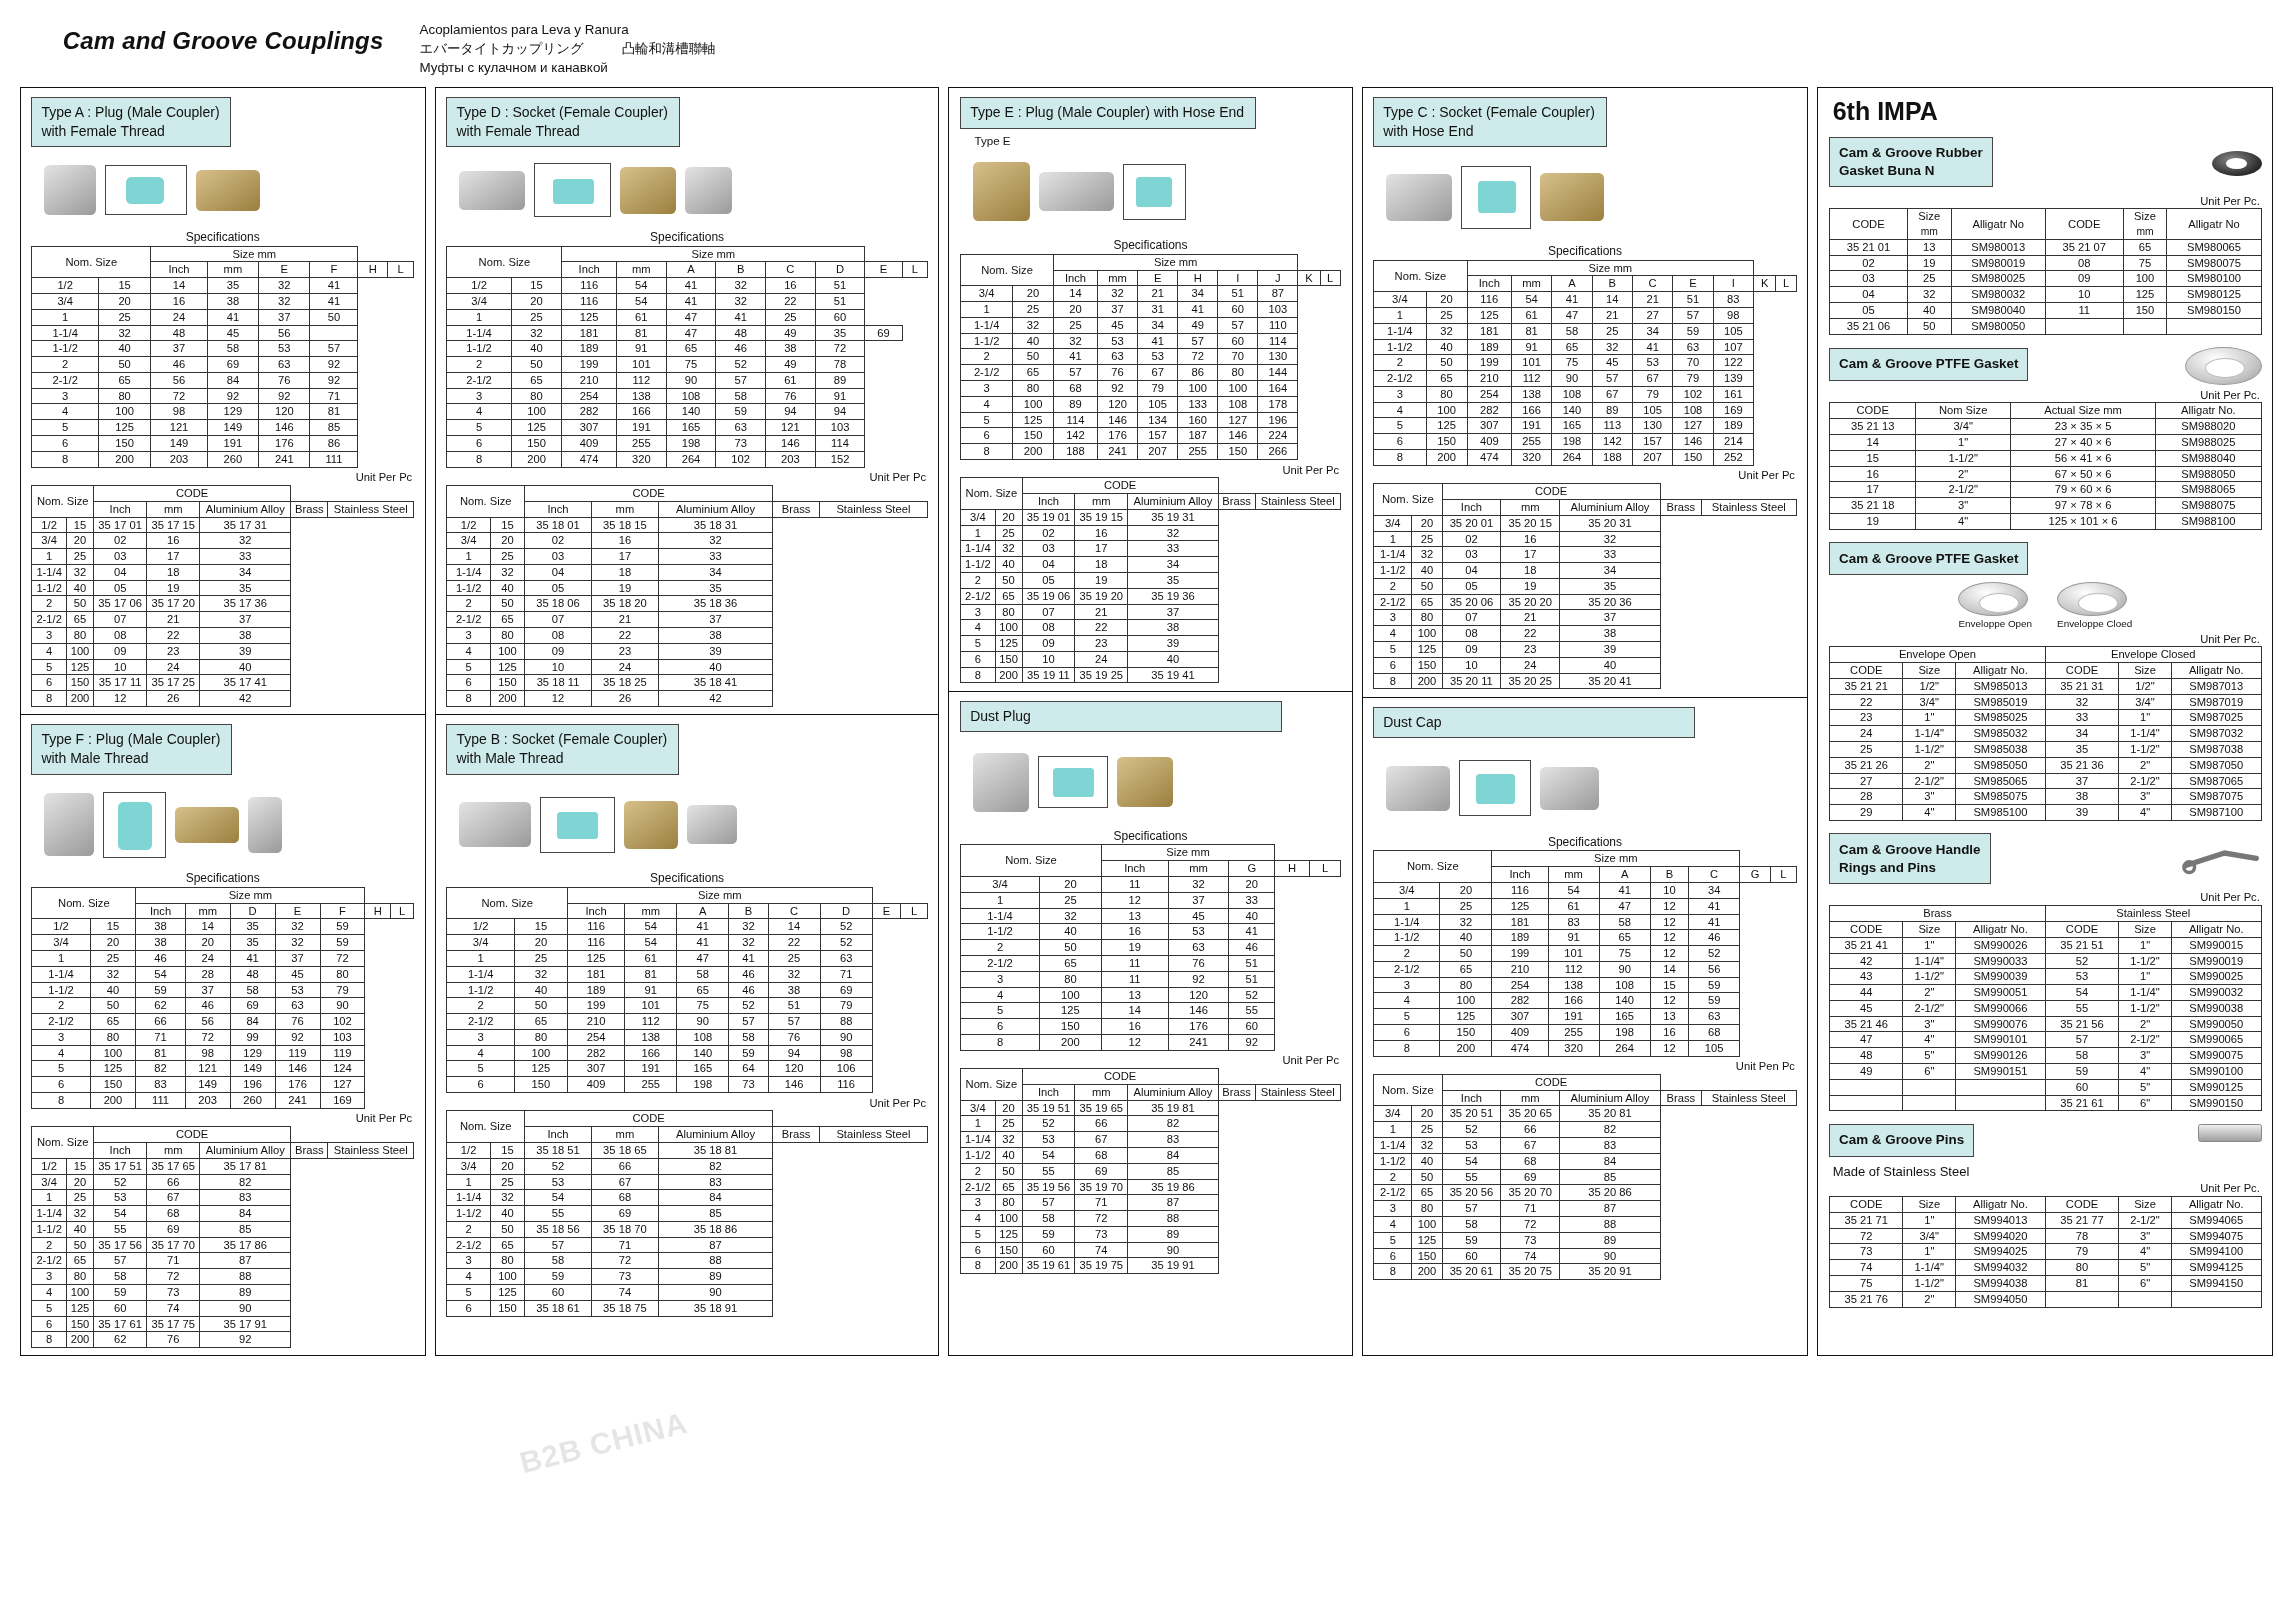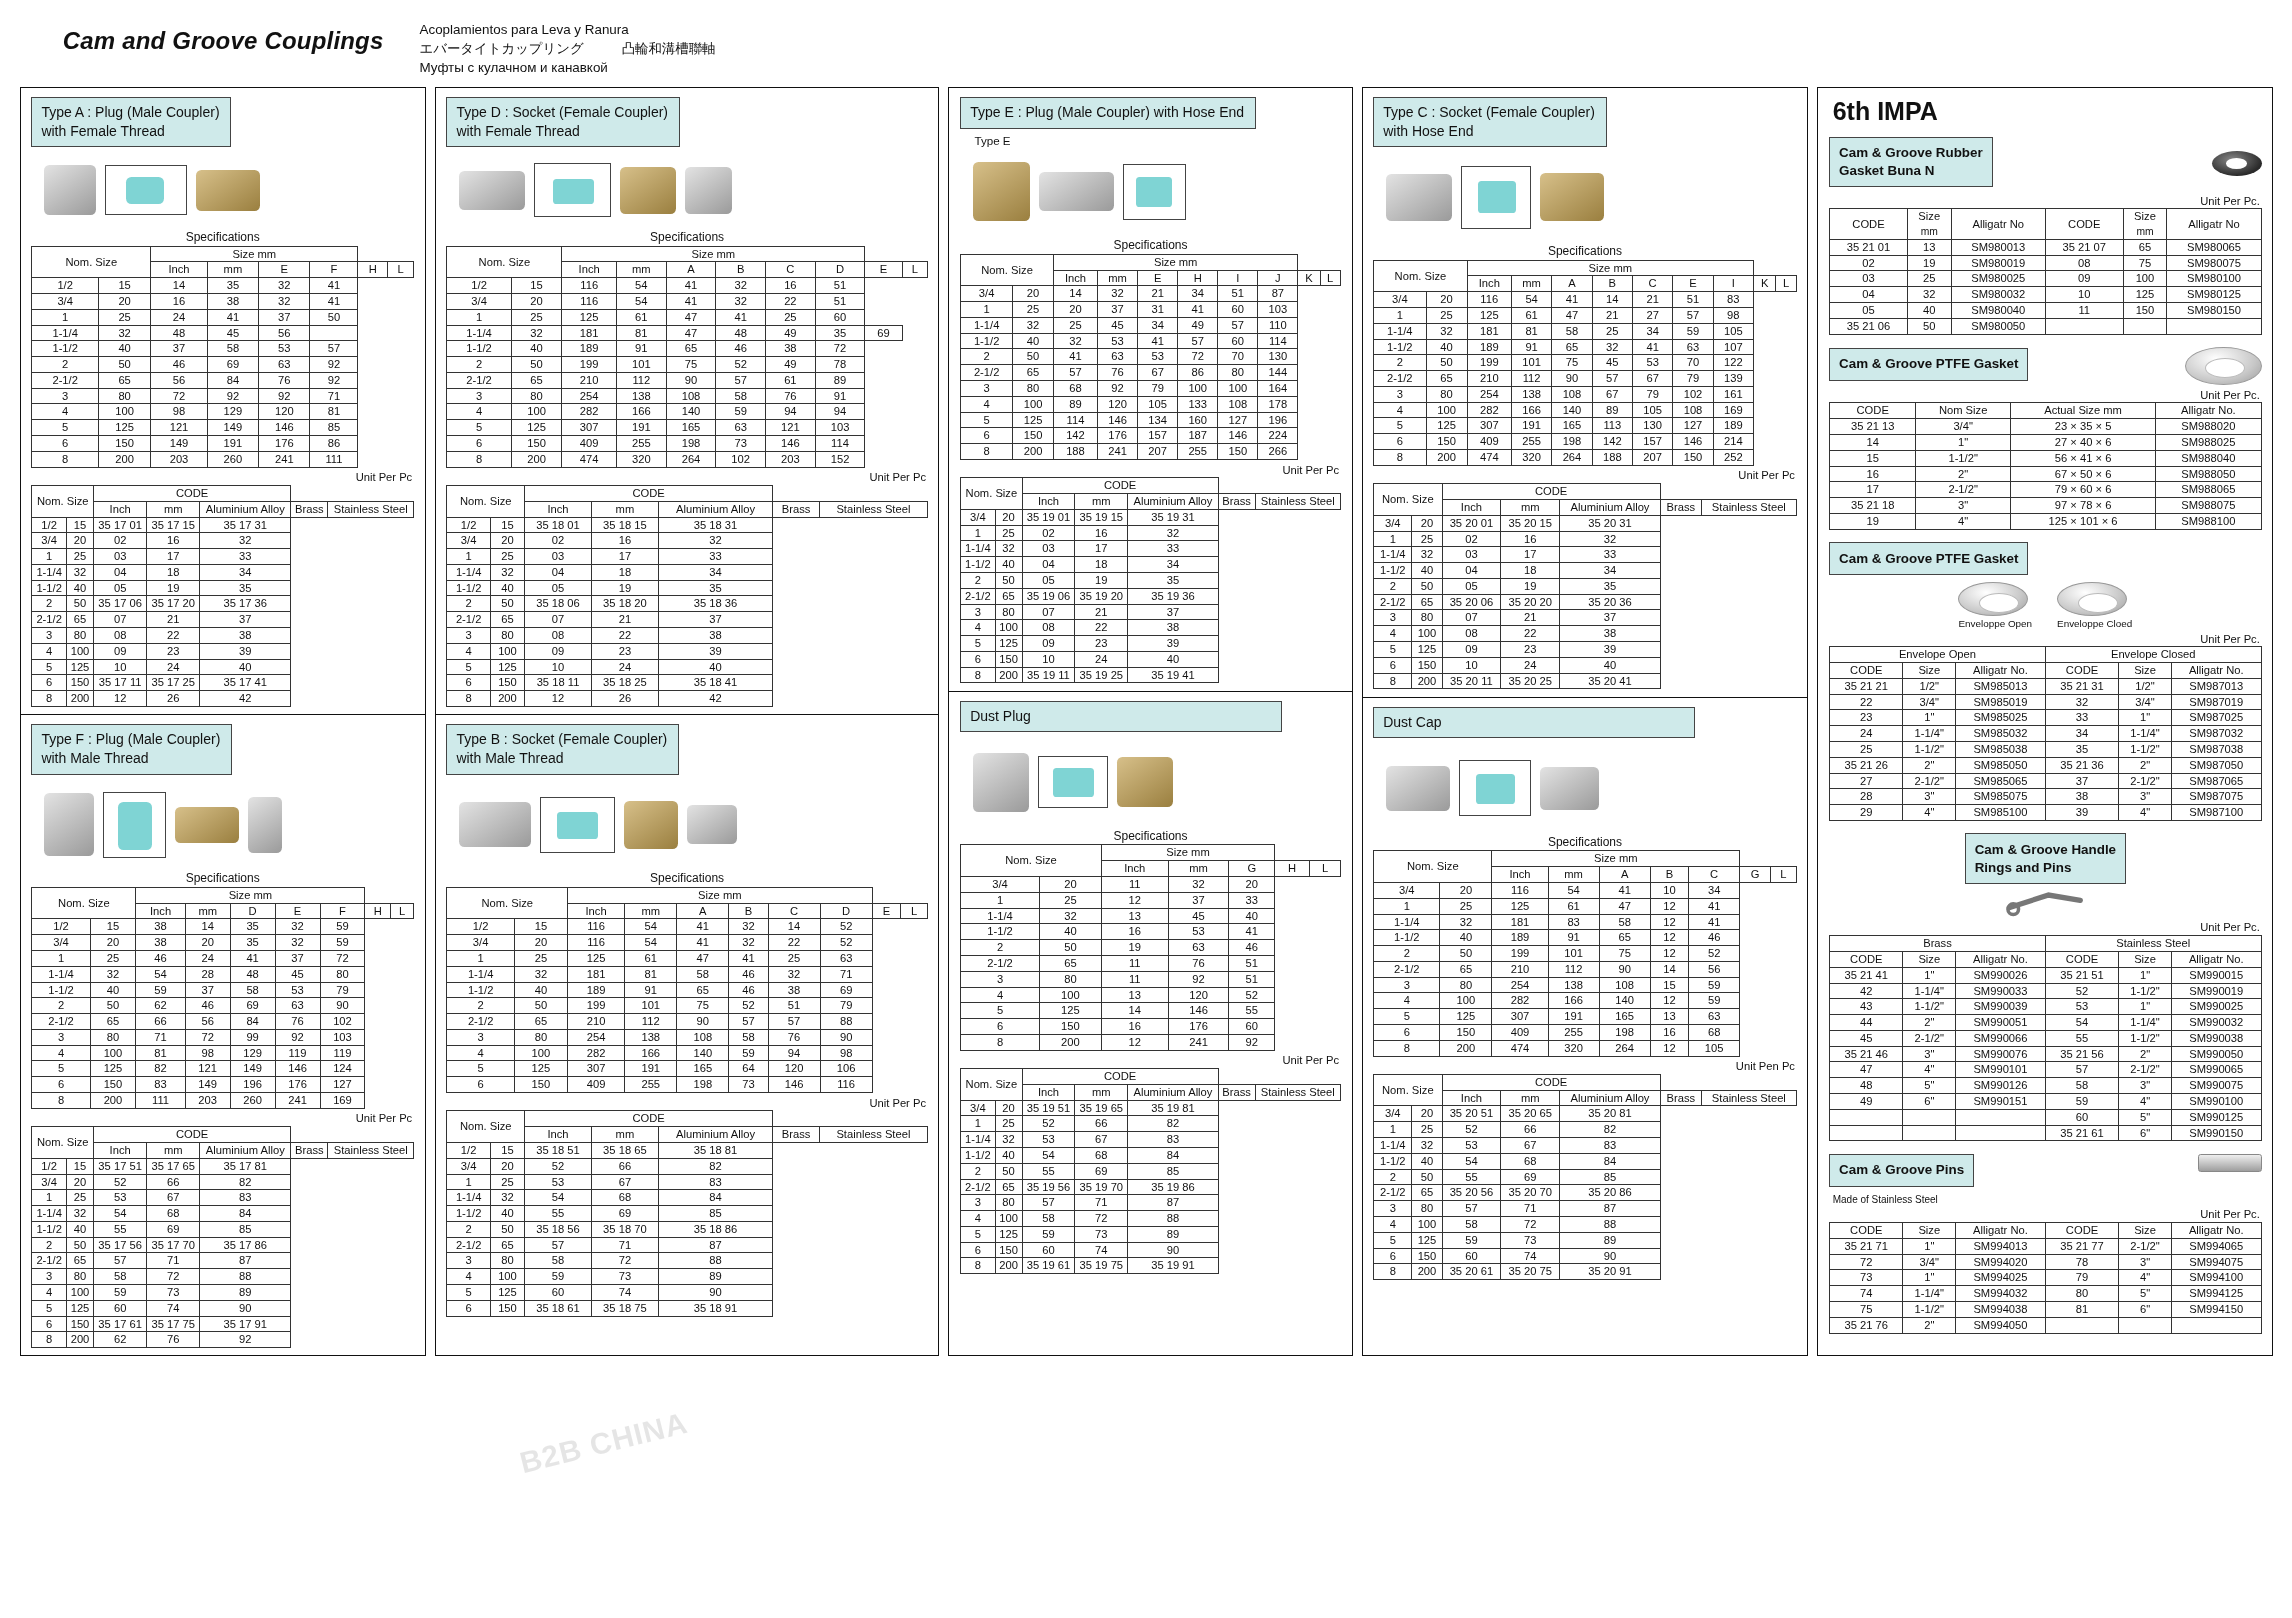--- a/index.html
+++ b/index.html
@@ -2230,21 +2230,21 @@
                 <td>29</td>
                 <td>4"</td>
                 <td>SM985100</td>
                 <td>39</td>
                 <td>4"</td>
                 <td>SM987100</td>
               </tr>
             </tbody>
         </table>
 
-        <div style="display:flex;align-items:center;justify-content:space-between;margin-top:12.5px;flex-direction:column;">
+        <div style="display:flex;align-items:center;justify-content:space-between;margin-top:12.5px;">
           <div class="impa-band">
             <span>Cam &amp; Groove Handle</span><br>
             <span>Rings and Pins</span>
           </div>
           <div class="handle">
             <svg width="82" height="30" viewBox="0 0 92 34">
               <path d="M6 22 L50 8 L86 14" stroke="#777" stroke-width="6" fill="none" stroke-linecap="round"></path>
               <circle cx="10" cy="24" r="6" fill="none" stroke="#777" stroke-width="4"></circle>
             </svg>
           </div>
@@ -2353,21 +2353,21 @@
                 <td>35 21 61</td>
                 <td>6"</td>
                 <td>SM990150</td>
               </tr>
             </tbody>
         </table>
 
         <div style="display:flex;align-items:flex-start;justify-content:space-between;margin-top:12.5px;">
           <div>
             <div class="impa-band">Cam &amp; Groove Pins</div>
-            <div style="font-size:10px;margin:3.6px 0 0 3.6px;">Made of Stainless Steel</div>
+            <div style="font-size:13px;margin:3.6px 0 0 3.6px;">Made of Stainless Steel</div>
           </div>
           <div class="pin"></div>
         </div>
         <div class="upp">Unit Per Pc.</div>
         <table class="t">
           <thead>
             <tr>
               <th>CODE</th>
               <th>Size</th>
               <th>Alligatr No.</th>

